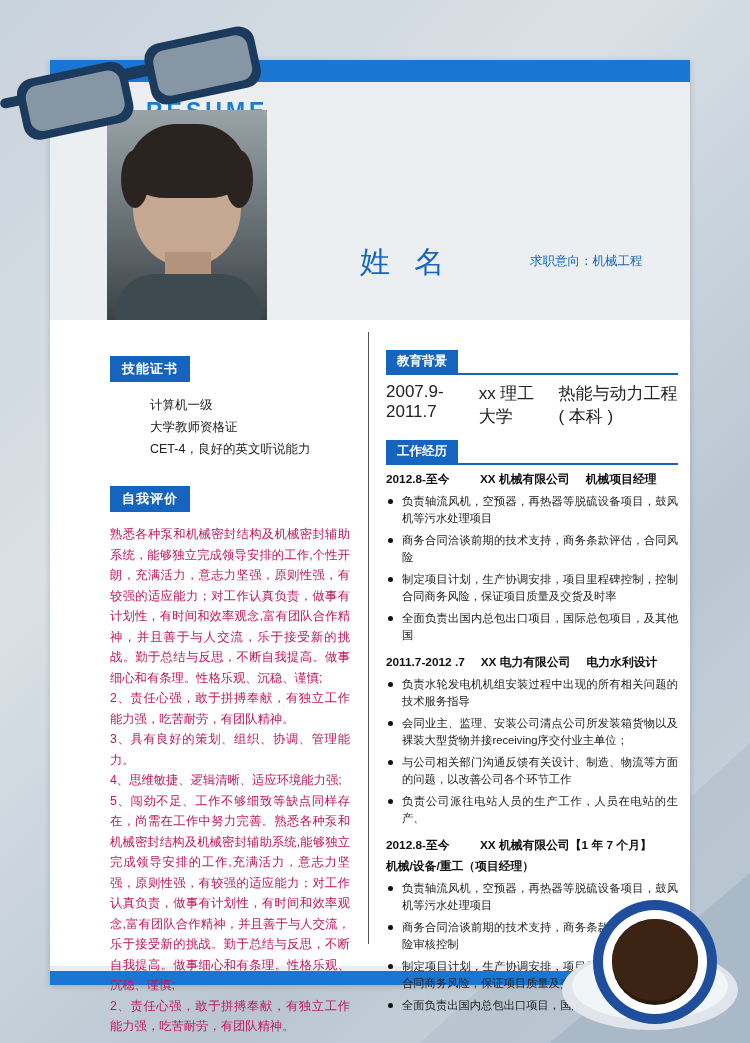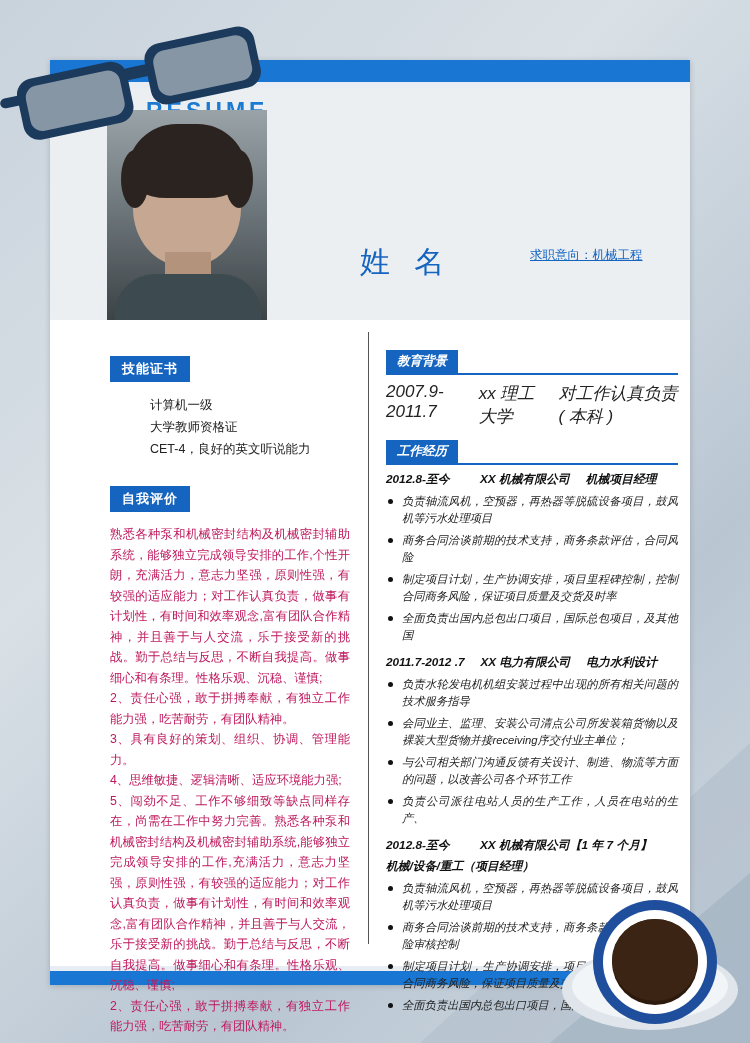--- a/index.html
+++ b/index.html
@@ -32,36 +32,36 @@
   .photo .face{position:absolute;left:26px;top:30px;width:108px;height:126px;border-radius:50% 50% 46% 46%;
     background:#c6a892;}
   .photo .hair{position:absolute;left:20px;top:14px;width:120px;height:74px;border-radius:60px 60px 40% 40%;
     background:#2a2320;}
   .photo .hair2{position:absolute;left:14px;top:40px;width:28px;height:58px;border-radius:50%;background:#2a2320;}
   .photo .hair3{position:absolute;left:118px;top:40px;width:28px;height:58px;border-radius:50%;background:#2a2320;}
   .photo .neck{position:absolute;left:58px;top:142px;width:46px;height:34px;background:#b4937d;}
   .photo .shirt{position:absolute;left:8px;top:164px;width:146px;height:52px;background:#3d4a4f;border-radius:40px 40px 0 0;}
 
   .name{position:absolute;left:310px;top:154px;font-size:30px;font-weight:normal;color:#1565c0;letter-spacing:8px;}
-  .objective{position:absolute;left:480px;top:159px;font-size:12.5px;color:#1565c0;text-decoration:underline;}
+  .objective{position:absolute;left:480px;top:165px;font-size:12.5px;color:#1565c0;}
 
   .divider-v{position:absolute;left:318px;top:272px;width:1px;height:612px;background:#555;}
 
   
   .col-left{position:absolute;left:60px;top:296px;width:240px;}
   .tag{display:inline-block;background:#1565c0;color:#fff;font-size:13px;font-weight:bold;
     padding:4px 12px;letter-spacing:1px;}
   .tag-wrap{position:relative;margin-bottom:12px;}
   .tag-wrap:after{content:"";position:absolute;left:0;bottom:-5px;width:100%;height:2px;background:#1565c0;display:none;}
   .left-line{font-size:12.5px;color:#222;line-height:22px;margin-left:40px;}
   .left-para{font-size:12.3px;color:#be185d;line-height:20.5px;text-align:justify;}
   .gap{height:26px;}
 
   
-  .col-right{position:absolute;left:336px;top:290px;width:292px;font-style:italic;}
+  .col-right{position:absolute;left:336px;top:290px;width:292px;}
   .sec-tag{display:inline-block;background:#1565c0;color:#fff;font-size:12.5px;font-weight:bold;
     padding:3px 11px;}
   .sec-underline{height:2px;background:#1565c0;margin-top:0px;margin-bottom:7px;width:292px;}
   .edu-row{font-size:17px;color:#222;display:flex;gap:18px;margin-bottom:12px;}
   .job-head{font-size:11.8px;font-weight:bold;color:#111;margin:0 0 5px 0;display:flex;gap:16px;}
   .job-head .jh-date{min-width:78px;}
   .bullets{margin:0 0 12px 0;padding:0;list-style:none;}
   .bullets li{position:relative;padding-left:16px;font-size:11.3px;line-height:16.5px;color:#222;margin-bottom:6px;text-align:justify;}
   .bullets li:before{content:"";position:absolute;left:2px;top:6px;width:5px;height:5px;background:#111;border-radius:50%;}
 
@@ -119,21 +119,21 @@
     <div class="left-para">2、责任心强，敢于拼搏奉献，有独立工作能力强，吃苦耐劳，有团队精神。</div>
   </div>
 
   <div class="col-right">
     <div>
       <span class="sec-tag">教育背景</span>
       <div class="sec-underline"></div>
       <div class="edu-row">
         <span>2007.9-2011.7</span>
         <span>xx 理工大学</span>
-        <span>对工作认真负责( 本科 )</span>
+        <span>热能与动力工程( 本科 )</span>
       </div>
     </div>
 
     <div>
       <span class="sec-tag">工作经历</span>
       <div class="sec-underline"></div>
 
       
       <div class="job-head">
         <span class="jh-date">2012.8-至今</span>

